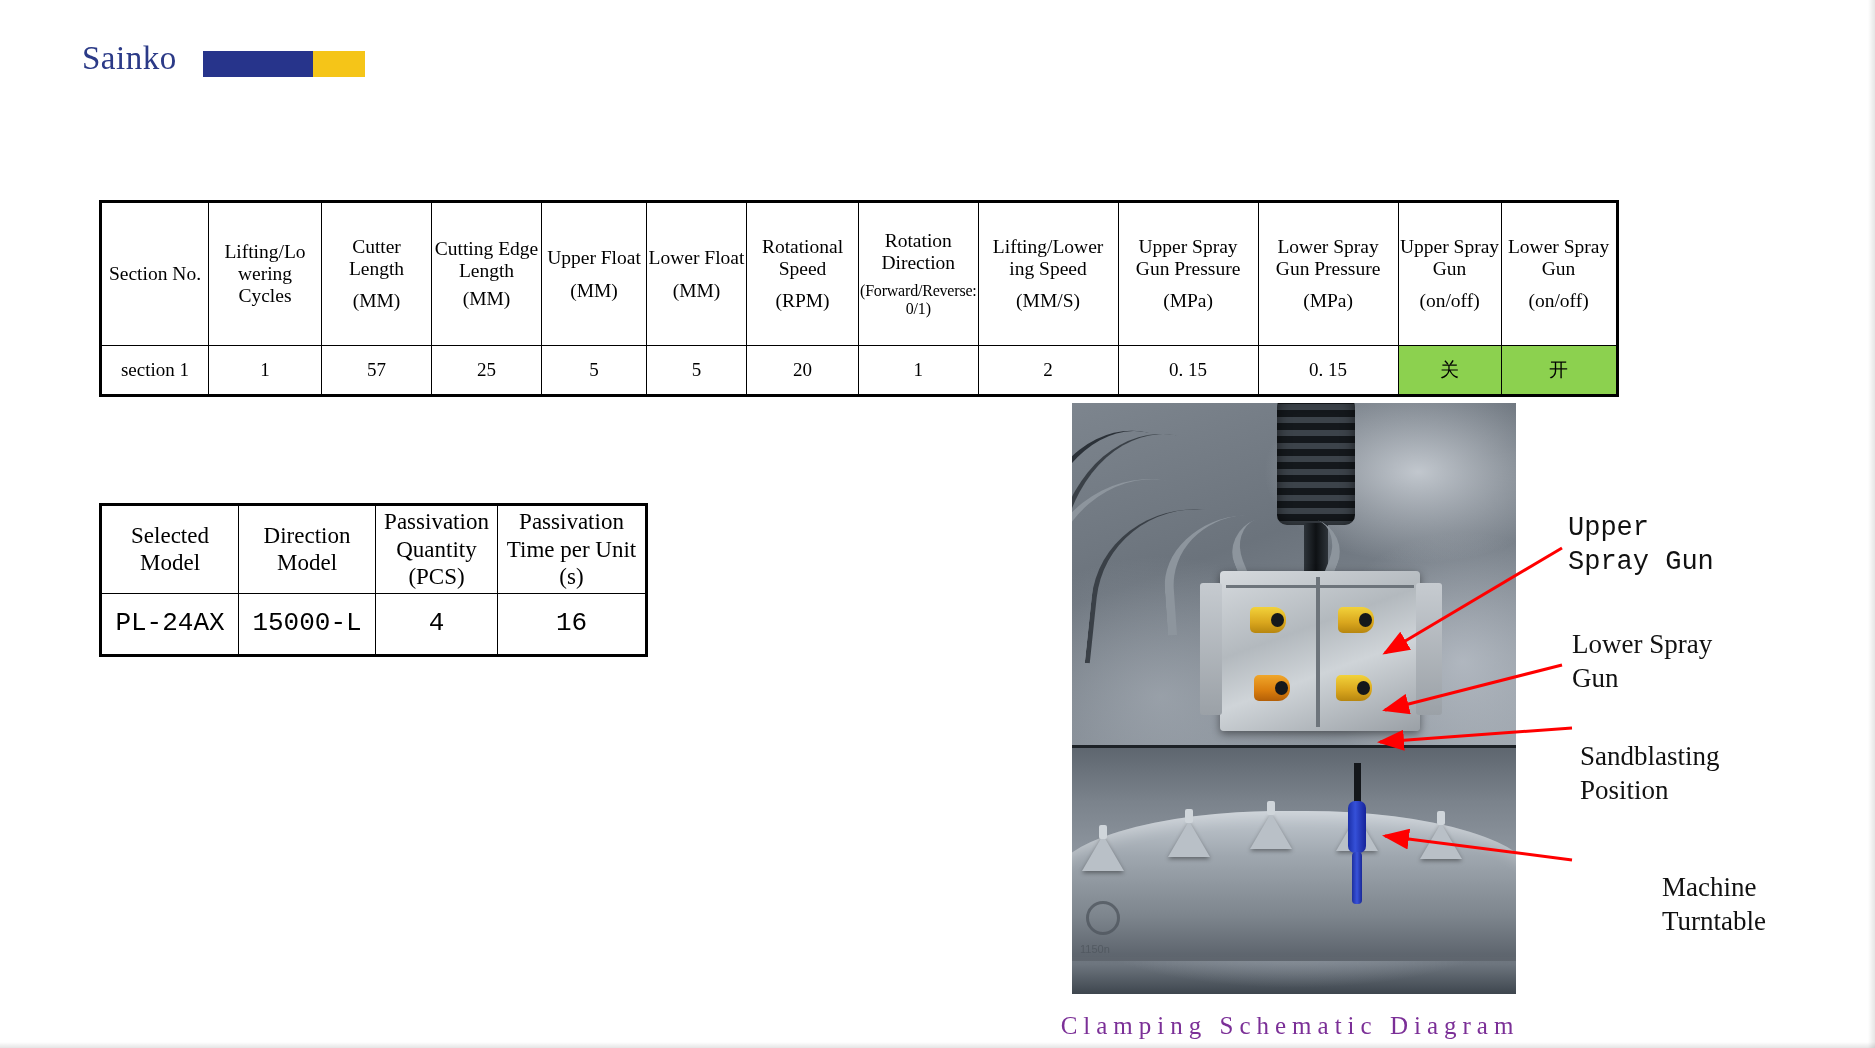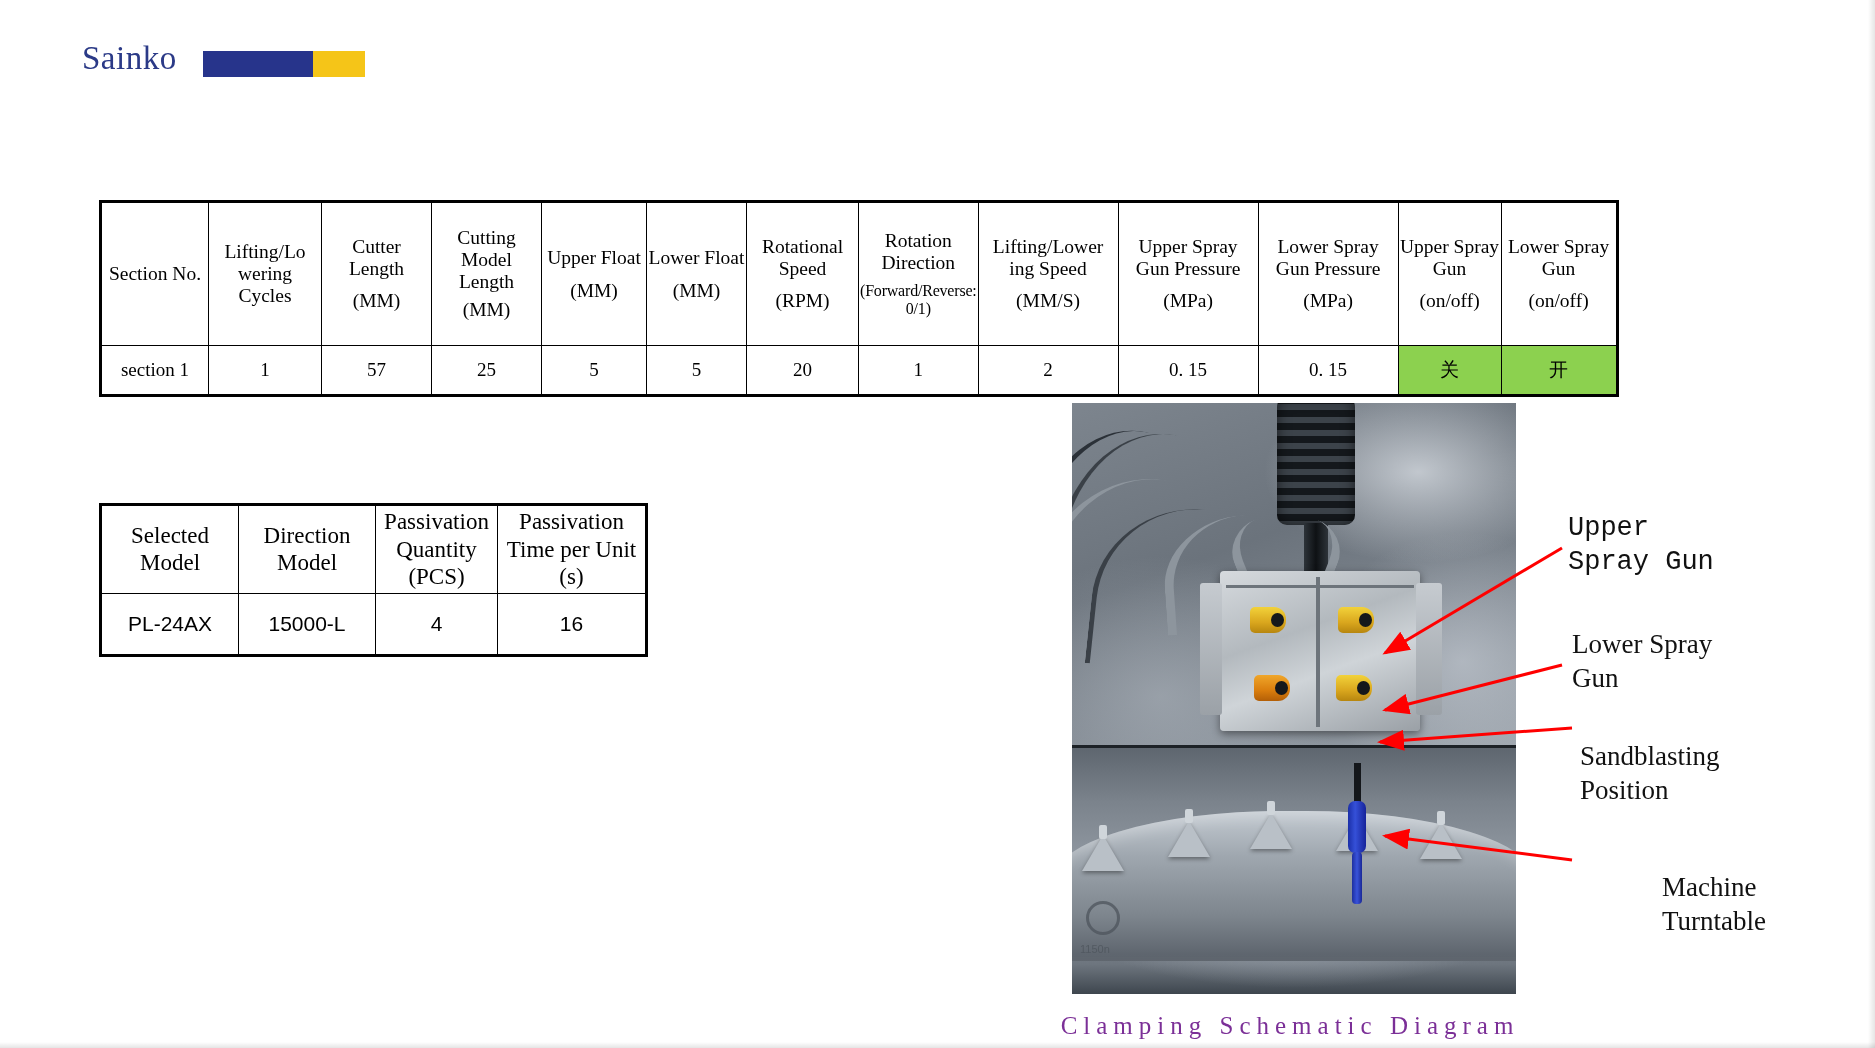--- a/index.html
+++ b/index.html
@@ -99,22 +99,22 @@
     text-align: center; vertical-align: middle;
     font-family: "Liberation Serif", serif;
     font-weight: normal;
     line-height: 1.2;
     font-size: 23px; color: #000;
     padding: 2px;
   }
   #abrasive-table thead th { height: 84px; }
   #abrasive-table tbody td {
     height: 62px;
-    font-family: Liberation Sans, sans-serif;
-    font-size: 21px;
+    font-family: Liberation Mono, monospace;
+    font-size: 26px;
     margin-left: 12px;
   }
   .ab-col-1 { width: 138px; }
   .ab-col-2 { width: 137px; }
   .ab-col-3 { width: 122px; }
   .ab-col-4 { width: 149px; }
 
   
   #photo-frame {
     position: absolute; left: 1072px; top: 403px;
@@ -299,21 +299,21 @@
           <span>Section No.</span>
         </th>
         <th>
           <span>Lifting/Lo wering Cycles</span>
         </th>
         <th>
           <span>Cutter Length</span>
           <span class="unit">(MM)</span>
         </th>
         <th>
-          <span>Cutting Model Length</span>
+          <span>Cutting Edge Length</span>
           <span class="unit-tight">(MM)</span>
         </th>
         <th>
           <span>Upper Float</span>
           <span class="unit">(MM)</span>
         </th>
         <th>
           <span>Lower Float</span>
           <span class="unit">(MM)</span>
         </th>

